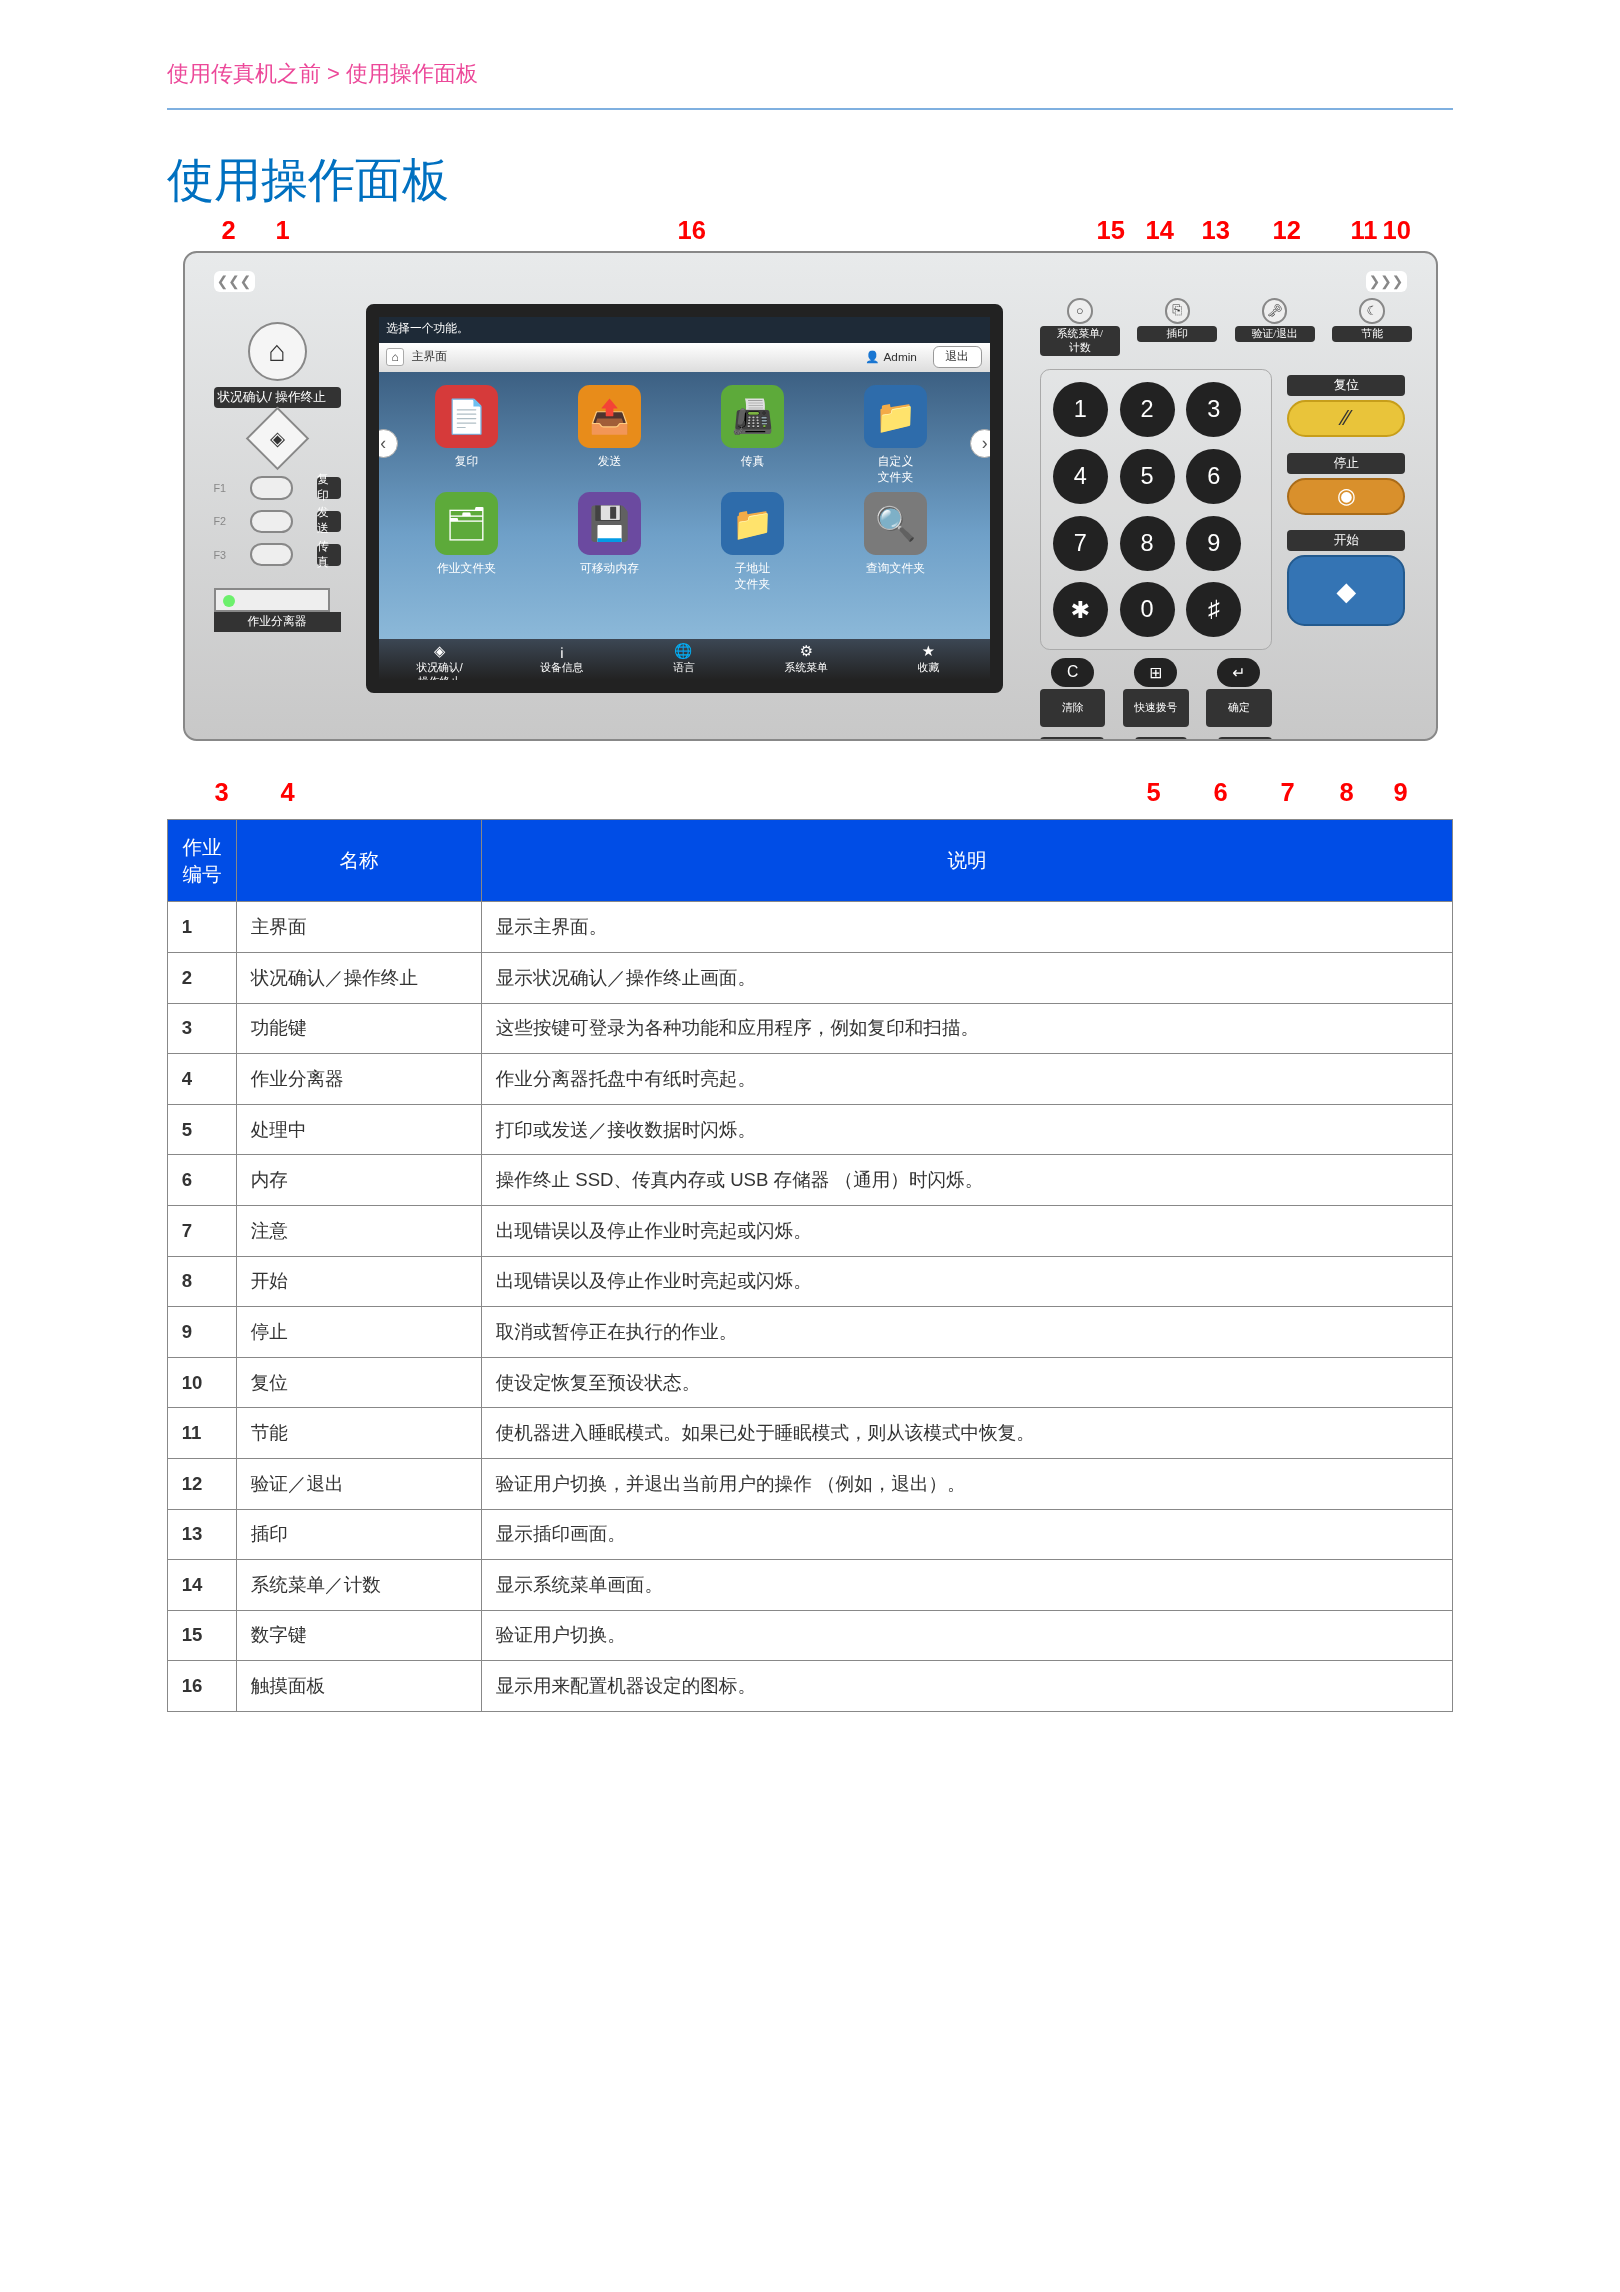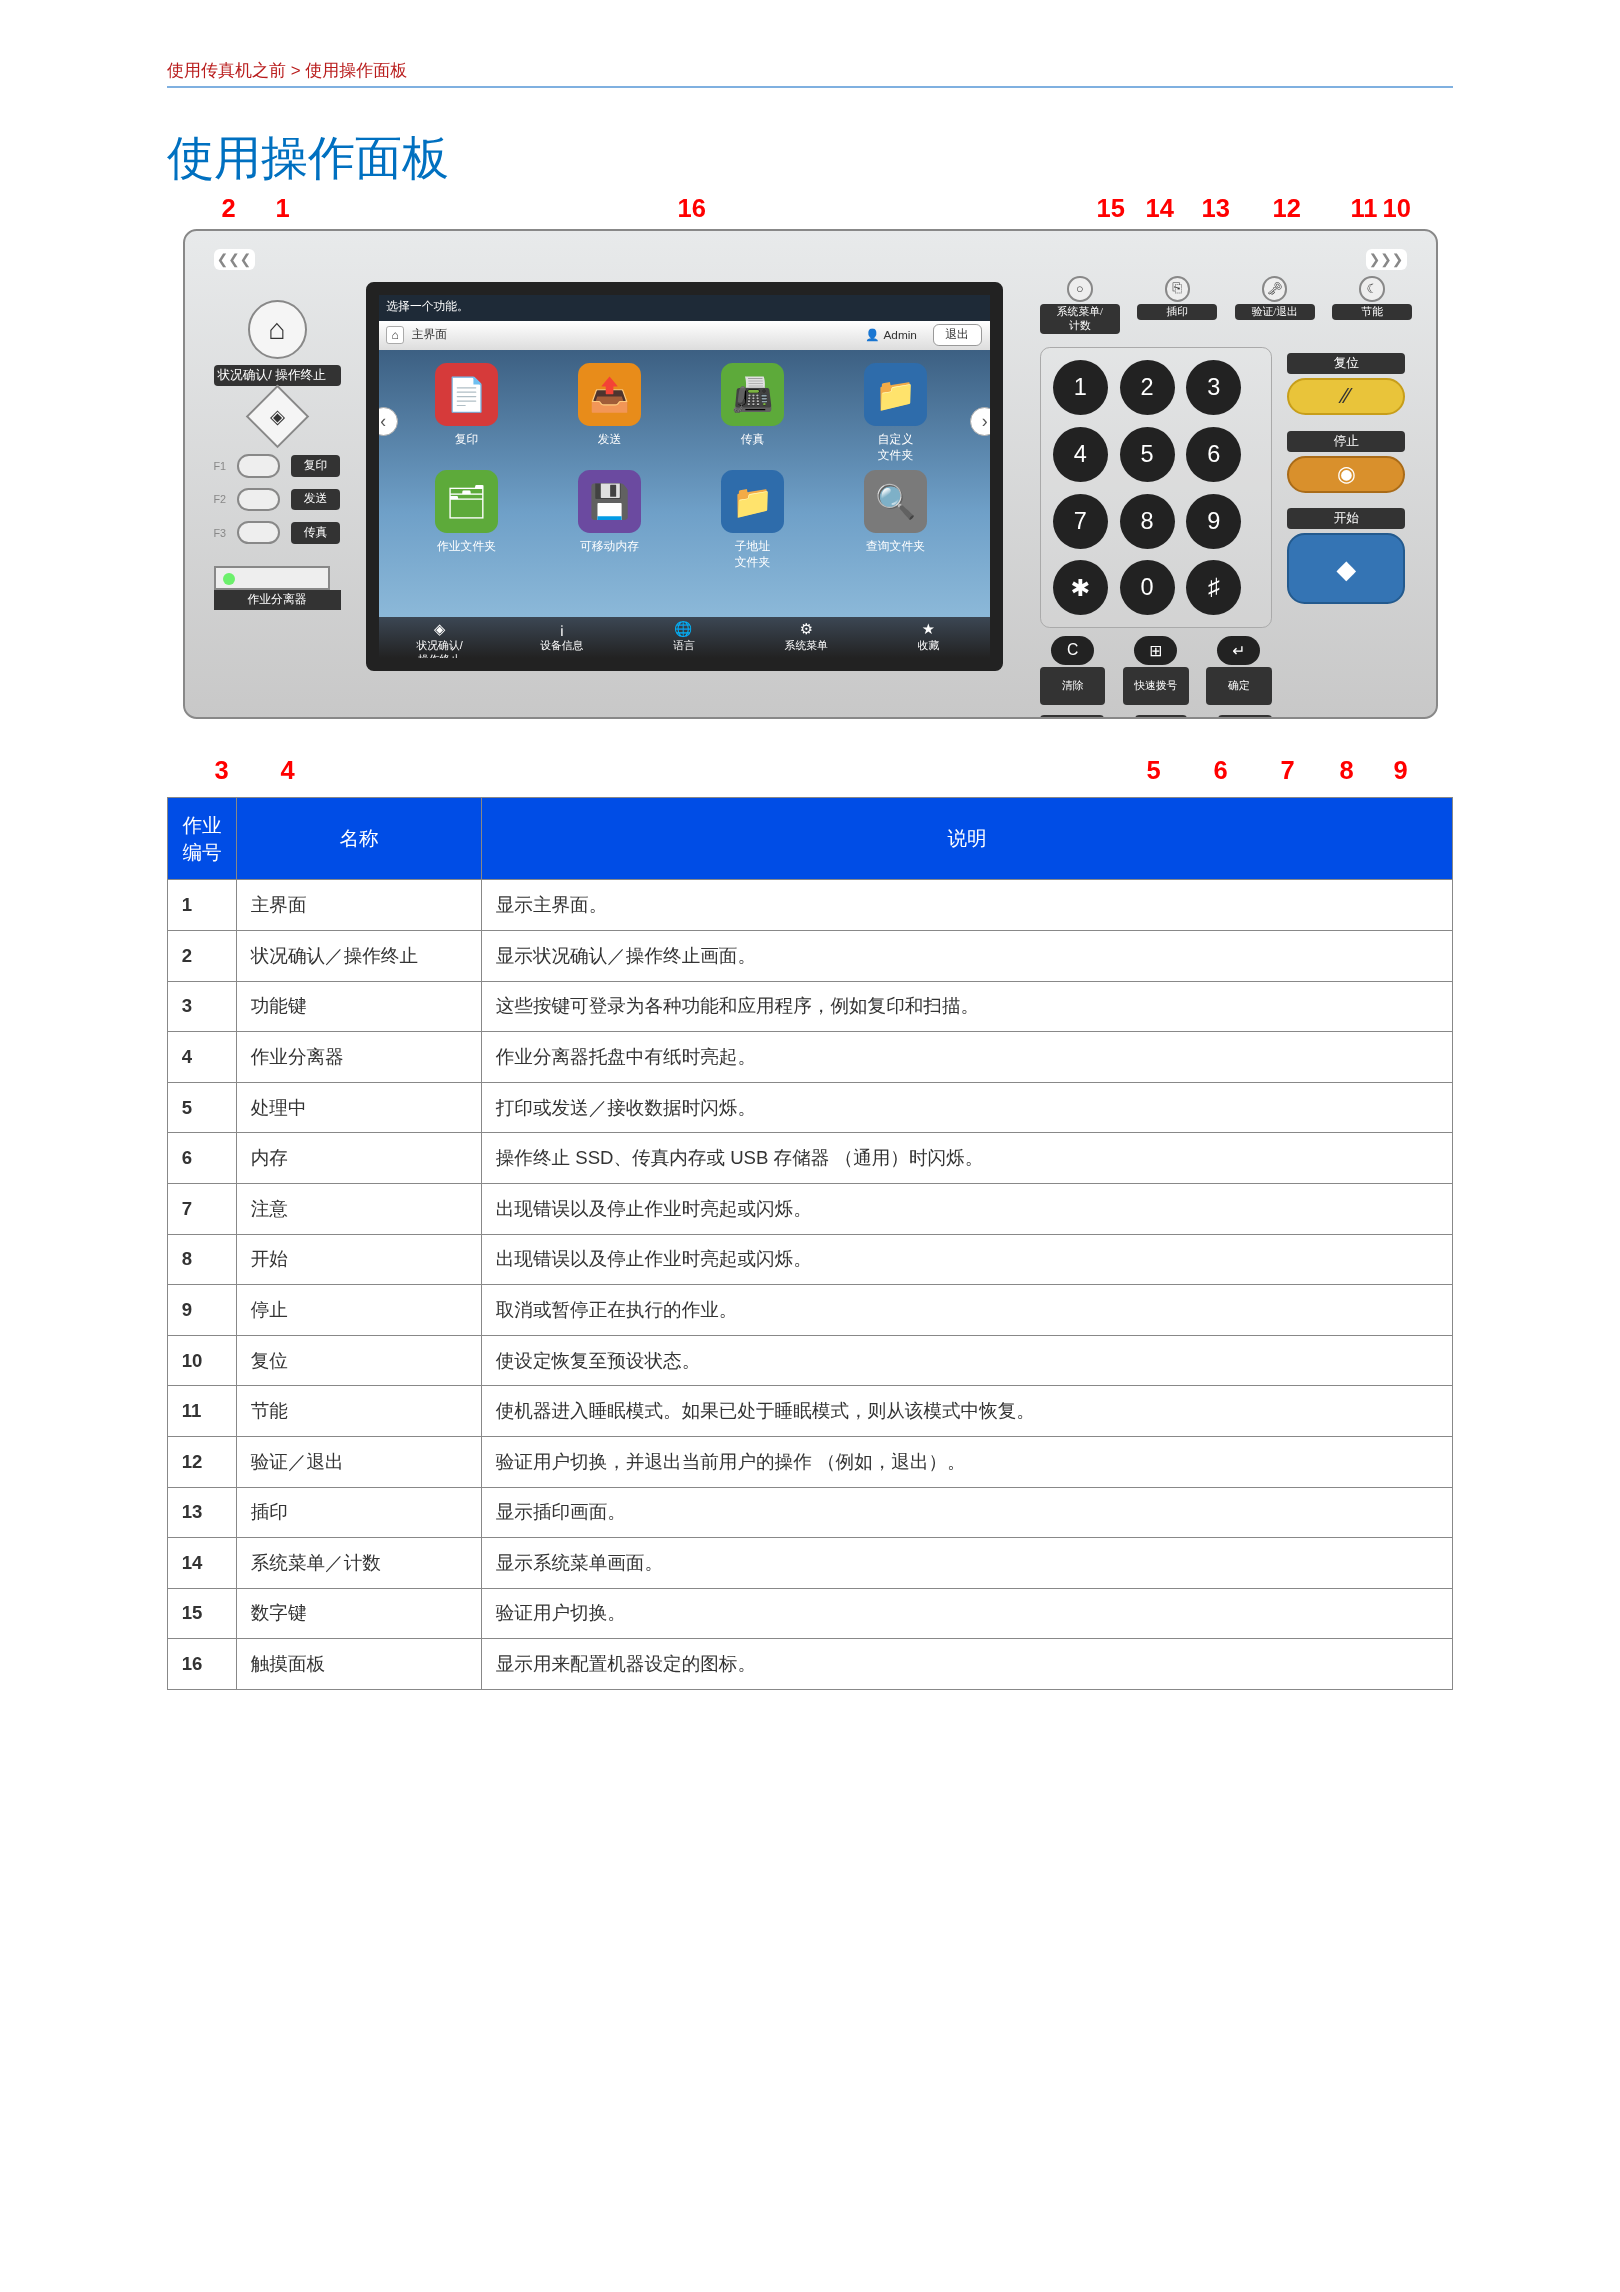--- a/index.html
+++ b/index.html
@@ -1,17 +1,17 @@
 <!DOCTYPE html>
 <html><head>
 <meta charset="utf-8">
 <style>
   * { box-sizing: border-box; margin: 0; padding: 0; }
   body { font-family: "Microsoft YaHei", Arial, sans-serif; background: #fff; width: 1620px; margin: 0 auto; padding: 59px 167px 39px 167px; color: #333; }
-  .breadcrumb { font-size: 17px; color: #b91c1c; border-bottom: 2px solid #7fb0e0; padding-bottom: 4px; margin-bottom: 39px; }
+  .breadcrumb { font-size: 22px; color: #ec4899; border-bottom: 2px solid #7fb0e0; padding-bottom: 19px; margin-bottom: 39px; }
   .page-title { font-size: 47px; color: #0070c0; font-weight: normal; margin-bottom: 39px; margin-top: 22px; }
 
   
   .panel-wrap { position: relative; margin: 0 auto 78px auto; width: 1255px; }
   .callout { position: absolute; font-size: 25.5px; font-weight: bold; color: #ff0000; text-align: center; }
   .callout.top { top: -35px; }
   .callout.bot { top: 527px; }
 
   
   .c2  { left: 39px; } .c1 { left: 93px; }
@@ -24,21 +24,21 @@
   .panel { position: relative; width: 1255px; height: 490px; background: linear-gradient(#e8eaeb,#c8c8c8); border-radius: 13.7px; border: 2px solid #888; overflow: hidden; }
   .dots-l,.dots-r { position:absolute; top:17.6px; width:41px; height:21.6px; background:#fff; border-radius:5.9px; font-size:13.7px; line-height:21.6px; text-align:center; color:#888; }
   .dots-l { left:29px;} .dots-r{right:29px;}
 
   
   .left-col { position:absolute; left:29px; top:69px; width:127px; }
   .home-btn { width:59px;height:59px;border-radius:50%;background:#f5f5f5;border:2px solid #888;display:flex;align-items:center;justify-content:center;font-size:29px;margin:0 auto 5.9px;}
   .sm-lbl { font-size:12.7px;color:#fff;text-align:left;background:#333;border-radius:3.9px;padding:2px 3.9px;margin-bottom:7.8px;}
   .diamond-btn { width:45px;height:45px;margin:0 auto 15.7px;border:2px solid #888;background:#f5f5f5;transform:rotate(45deg);display:flex;align-items:center;justify-content:center;}
   .diamond-btn span{transform:rotate(-45deg);font-size:19.6px;}
-  .fn-row { display:flex;align-items:center;gap:11px;margin-bottom:9.8px;}
+  .fn-row { display:flex;align-items:center;gap:24px;margin-bottom:9.8px;}
   .fn-tag{font-size:10.8px;color:#888;}
   .fn-pill{width:43px;height:23.5px;border-radius:11.8px;background:#eee;border:2px solid #888;flex-shrink:0;}
   .fn-name{width:49px;height:21.6px;background:#333;color:#fff;font-size:11.8px;border-radius:3.9px;display:flex;align-items:center;justify-content:center;}
   .sep-box{margin-top:21.6px;width:116px;height:23.5px;border:2px solid #888;background:#eee;position:relative;}
   .sep-box .led{position:absolute;left:7.8px;top:4.9px;width:11.8px;height:11.8px;background:#6cf06c;border-radius:50%;}
   .sep-lbl{font-size:11.8px;color:#fff;background:#333;text-align:center;padding:2px 0;}
 
   
   .screen { position:absolute; left:181px; top:51px; width:637px; height:389px; border:13.7px solid #222; border-radius:7.8px; background:linear-gradient(#2b4a6b,#6fa0c8 60%,#97c2df); overflow:hidden; }
   .scr-top{height:25.5px;background:#1e2a37;color:#fff;font-size:11.8px;padding:3.9px 7.8px;}

